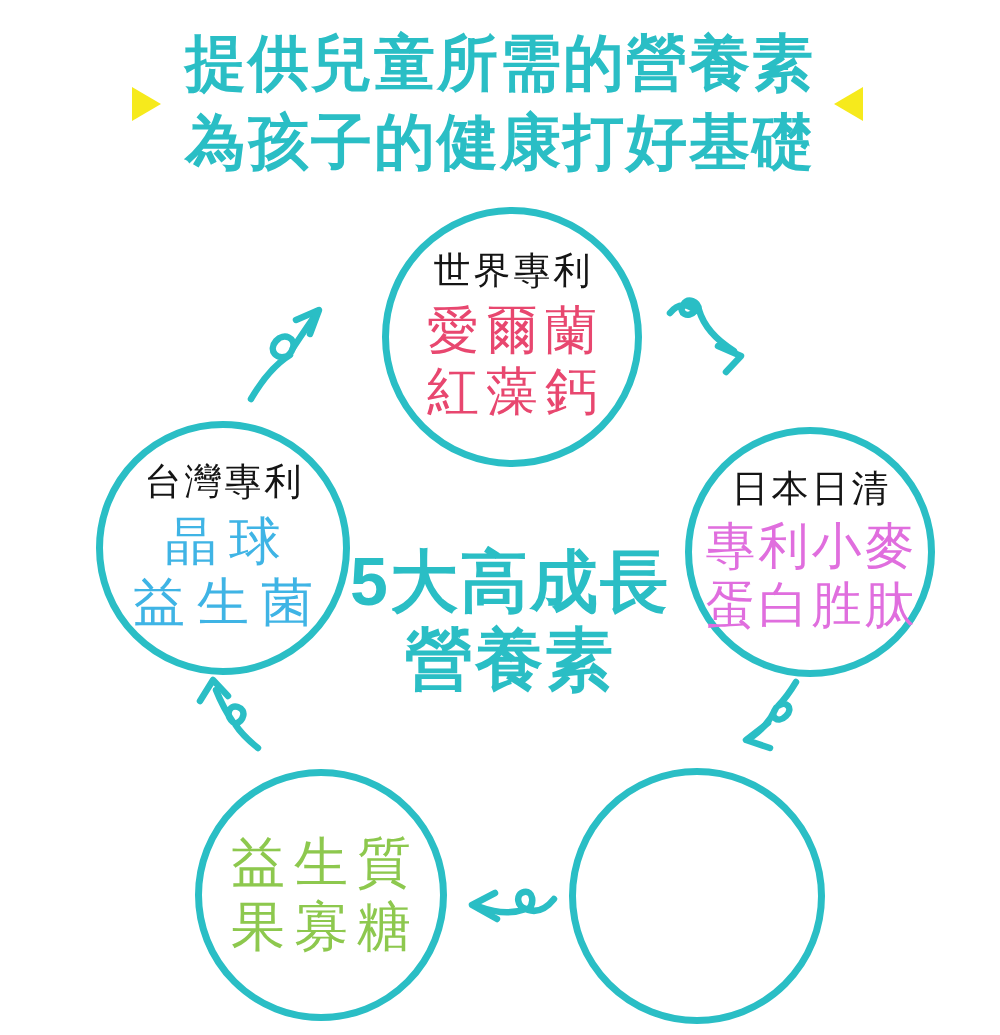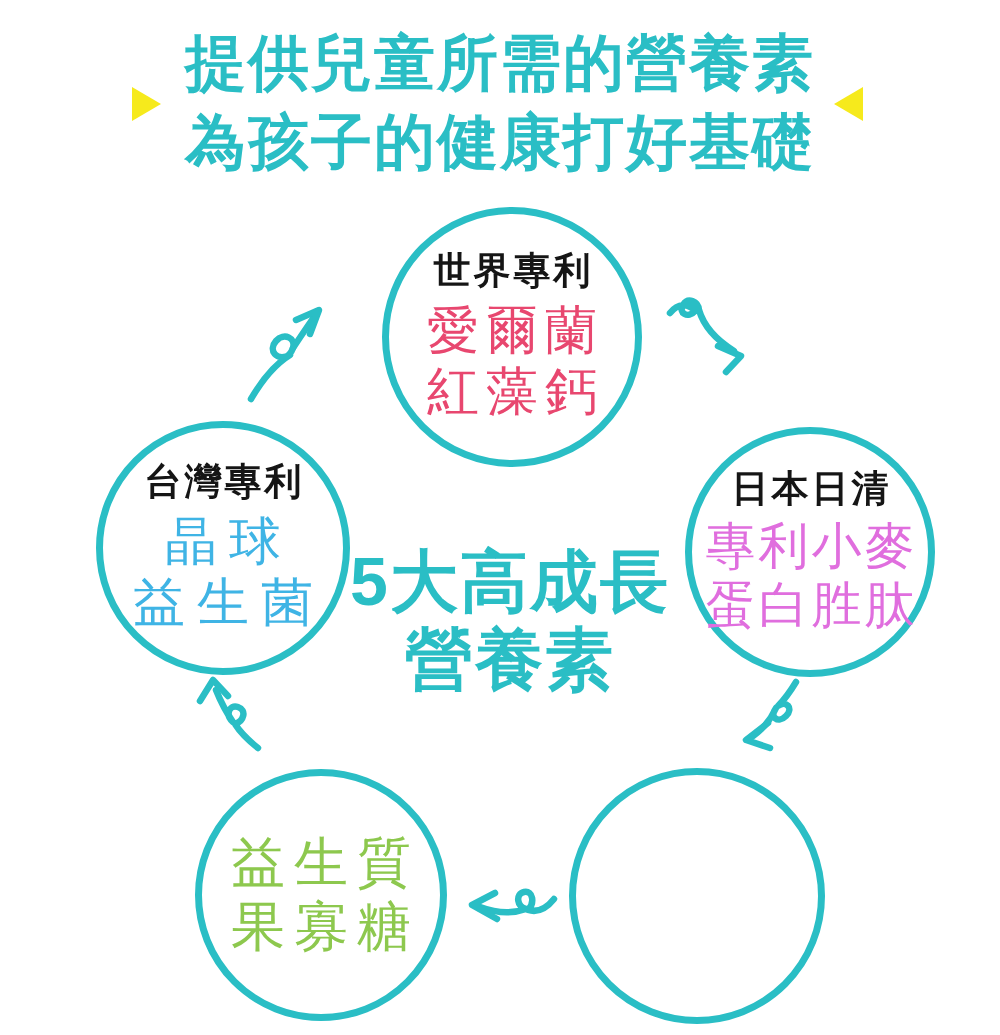--- a/index.html
+++ b/index.html
@@ -20,21 +20,21 @@
     border-top:17px solid transparent;border-bottom:17px solid transparent;}
   
   .circle{position:absolute;box-sizing:border-box;border:7px solid var(--teal);
     border-radius:50%;background:#ffffff;display:flex;flex-direction:column;
     align-items:center;justify-content:center;text-align:center;}
   .c-top{left:382px;top:207px;width:260px;height:260px;}
   .c-left{left:96px;top:421px;width:254px;height:254px;}
   .c-right{left:685px;top:427px;width:250px;height:250px;}
   .c-bl{left:195px;top:769px;width:252px;height:252px;}
   .c-br{left:569px;top:768px;width:256px;height:256px;}
-  .badge{font-size:37px;font-weight:700;color:var(--black);
+  .badge{font-size:37px;font-weight:400;color:var(--black);
     letter-spacing:3px;text-indent:3px;margin-bottom:8px;line-height:1.1;}
   .big{font-weight:400;line-height:1.18;}
   .c-top .big{font-size:52px;letter-spacing:7px;text-indent:7px;color:var(--pink);}
   .c-right .big{font-size:50px;letter-spacing:3px;text-indent:3px;color:var(--magenta);}
   .c-left .big{font-size:52px;letter-spacing:12px;text-indent:12px;color:var(--sky);}
   .c-bl .big{font-size:54px;letter-spacing:9px;text-indent:9px;color:var(--green);}
   .c-br .big{font-size:54px;letter-spacing:13px;text-indent:13px;color:var(--gold);}
   
   .center-title{position:absolute;left:300px;top:542px;width:420px;
     text-align:center;color:var(--teal);font-weight:700;}

